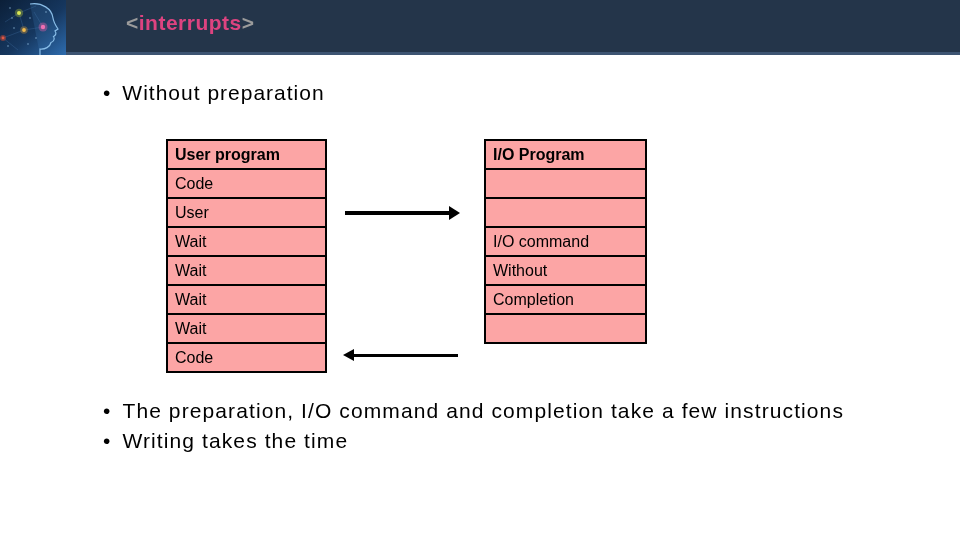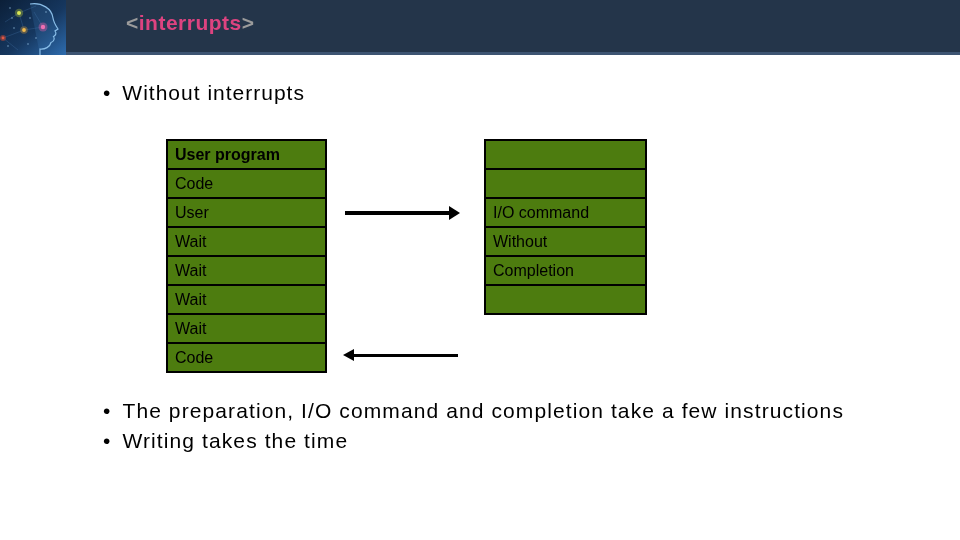--- a/index.html
+++ b/index.html
@@ -25,21 +25,21 @@
   .intro-bullet{left:103px;top:80px;font-size:21px;letter-spacing:1px;line-height:26px;}
   .notes{position:absolute;left:103px;top:396px;font-size:21px;letter-spacing:1.1px;}
   .note-line{display:flex;line-height:30px;white-space:nowrap;}
   .note-line .bullet-dot{margin-right:11px;}
   
   .ptable{position:absolute;top:139px;}
   .ptable.left{left:166px;width:161px;}
   .ptable.right{left:484px;width:163px;}
   .trow{
     box-sizing:border-box;height:31px;margin-top:-2px;
-    border:2px solid #000;background:#4d7c0f;
+    border:2px solid #000;background:#fca5a5;
     padding:1px 2px 0 7px;font-size:16px;line-height:26px;
     overflow:hidden;white-space:nowrap;
   }
   .trow:first-child{margin-top:0;font-weight:bold;}
   
   .arrow{position:absolute;}
   .arrow .shaft{position:absolute;background:#000;}
   .arrow-right{left:345px;top:206px;width:115px;height:14px;}
   .arrow-right .shaft{left:0;top:5px;width:105px;height:4px;}
   .arrow-right .ahead{
@@ -102,35 +102,36 @@
       <circle cx="3" cy="38" r="1.4" fill="#e25843"></circle>
     </g>
   </svg>
 
   <div class="slide-title">
     <span class="bracket">&lt;</span><span class="title-word">interrupts</span><span class="bracket">&gt;</span>
   </div>
 
   <div class="bullet-line intro-bullet">
     <span class="bullet-dot">•</span>
-    <span>Without interrupts</span>
+    <span>Without preparation</span>
   </div>
 
   <div class="ptable left">
     <div class="trow">User program</div>
     <div class="trow">Code</div>
     <div class="trow">User</div>
     <div class="trow">Wait</div>
     <div class="trow">Wait</div>
     <div class="trow">Wait</div>
     <div class="trow">Wait</div>
     <div class="trow">Code</div>
   </div>
 
   <div class="ptable right">
+    <div class="trow">I/O Program</div>
     <div class="trow"></div>
     <div class="trow"></div>
     <div class="trow">I/O command</div>
     <div class="trow">Without</div>
     <div class="trow">Completion</div>
     <div class="trow"></div>
   </div>
 
   <div class="arrow arrow-right">
     <div class="shaft"></div>

